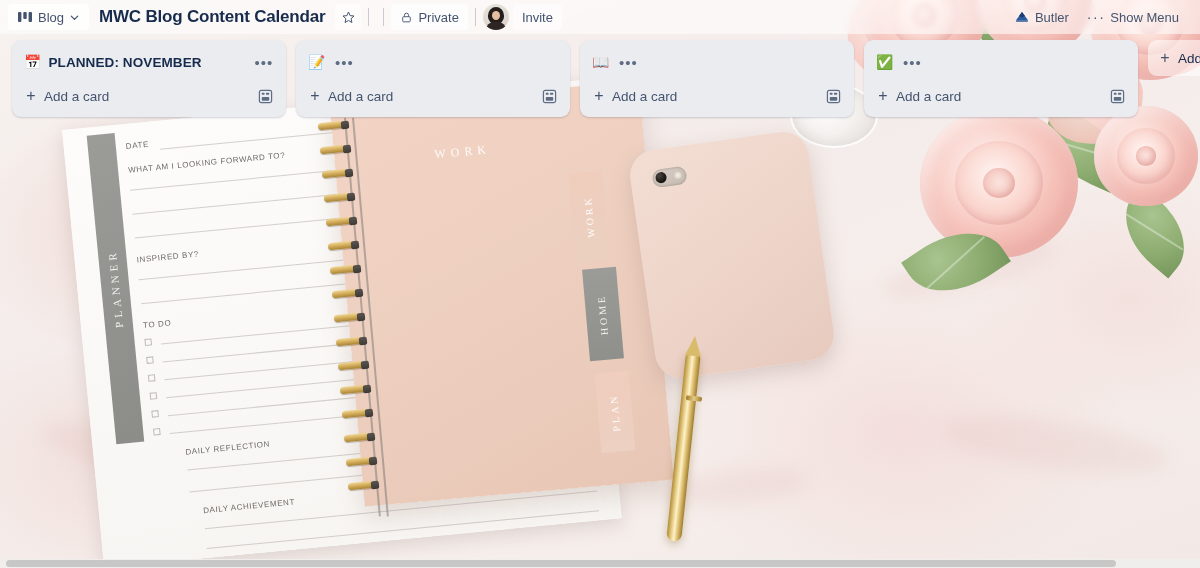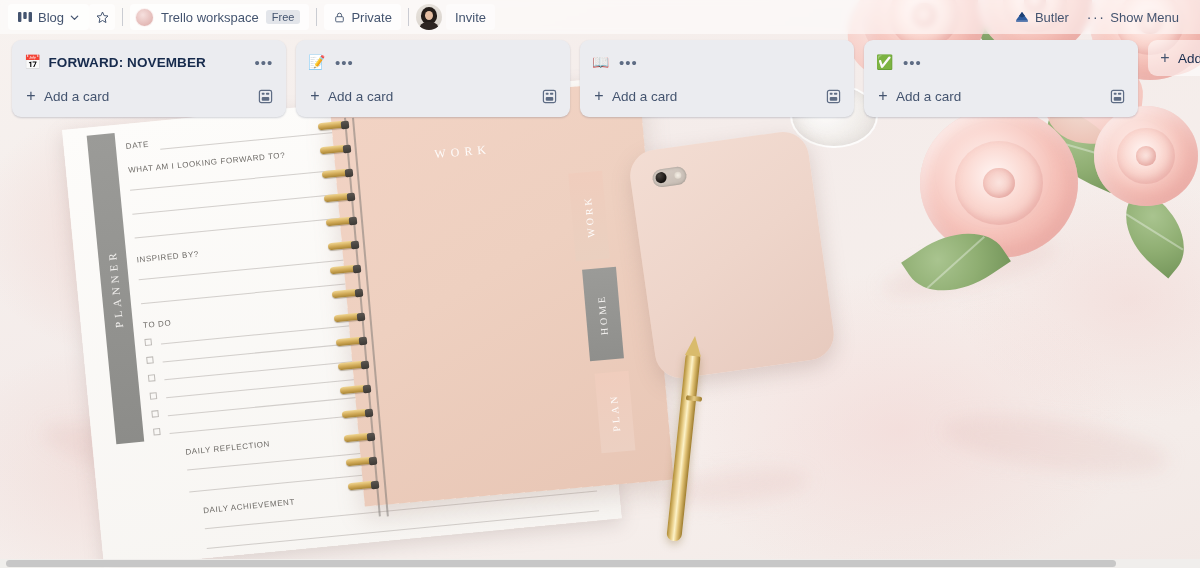--- a/index.html
+++ b/index.html
@@ -616,34 +616,30 @@
         <rect x="1" y="3" width="3.4" height="10" rx="1" fill="#44546f"></rect>
         <rect x="6.3" y="3" width="3.4" height="7" rx="1" fill="#44546f"></rect>
         <rect x="11.6" y="3" width="3.4" height="10" rx="1" fill="#44546f"></rect>
       </svg>
       <span>Blog</span>
       <svg width="11" height="11" viewBox="0 0 12 12">
         <path d="M2.5 4.5 L6 8 L9.5 4.5" stroke="#44546f" stroke-width="1.4" fill="none" stroke-linecap="round" stroke-linejoin="round"></path>
       </svg>
     </div>
 
+    <div class="board-title">MWC Blog Content Calendar</div>
 
     <div class="icon-sq">
       <svg width="15" height="15" viewBox="0 0 24 24">
         <path d="M12 3.2 L14.6 9 L20.8 9.6 L16.2 13.8 L17.5 20 L12 16.8 L6.5 20 L7.8 13.8 L3.2 9.6 L9.4 9 Z" fill="none" stroke="#44546f" stroke-width="1.6" stroke-linejoin="round"></path>
       </svg>
     </div>
 
     <div class="divider"></div>
 
-    <div class="ws-chip">
-      <div class="ws-avatar"></div>
-      <span class="ws-name">Trello workspace</span>
-      <span class="free-badge">Free</span>
-    </div>
 
     <div class="divider"></div>
 
     <div class="hdr-btn">
       <svg width="13" height="13" viewBox="0 0 24 24">
         <rect x="5" y="10.5" width="14" height="9.5" rx="1.8" fill="none" stroke="#44546f" stroke-width="1.7"></rect>
         <path d="M8.2 10.5 V7.8 a3.8 3.8 0 0 1 7.6 0 V10.5" fill="none" stroke="#44546f" stroke-width="1.7"></path>
       </svg>
       <span>Private</span>
     </div>
@@ -675,21 +671,21 @@
       <span style="letter-spacing:1.5px; font-size:14px; color:#44546f;">···</span>
       <span>Show Menu</span>
     </div>
   </div>
 
   <div class="lists-area">
 
     <div class="list-col">
       <div class="list-head">
         <span class="list-emoji">📅</span>
-        <span class="list-title">FORWARD: NOVEMBER</span>
+        <span class="list-title">PLANNED: NOVEMBER</span>
         <span class="list-menu">•••</span>
       </div>
       <div class="list-footer">
         <span class="plus-glyph">+</span>
         <span class="add-card-label">Add a card</span>
         <span class="template-icon">
           <svg width="15" height="15" viewBox="0 0 16 16">
             <rect x="1.5" y="1.5" width="13" height="13" rx="2" fill="none" stroke="#5e6c84" stroke-width="1.3"></rect>
             <rect x="4" y="8.5" width="8" height="4" rx="1" fill="#5e6c84"></rect>
             <rect x="4" y="4" width="3" height="2" rx="0.6" fill="#5e6c84"></rect>

